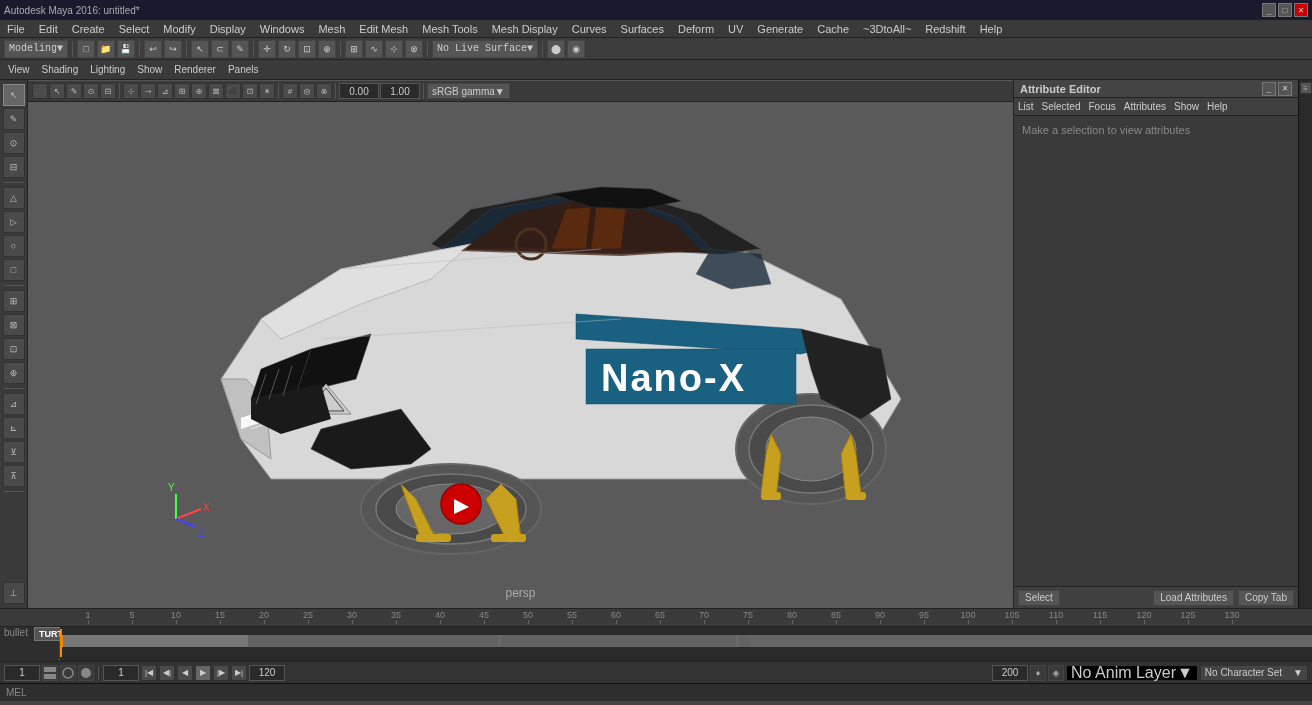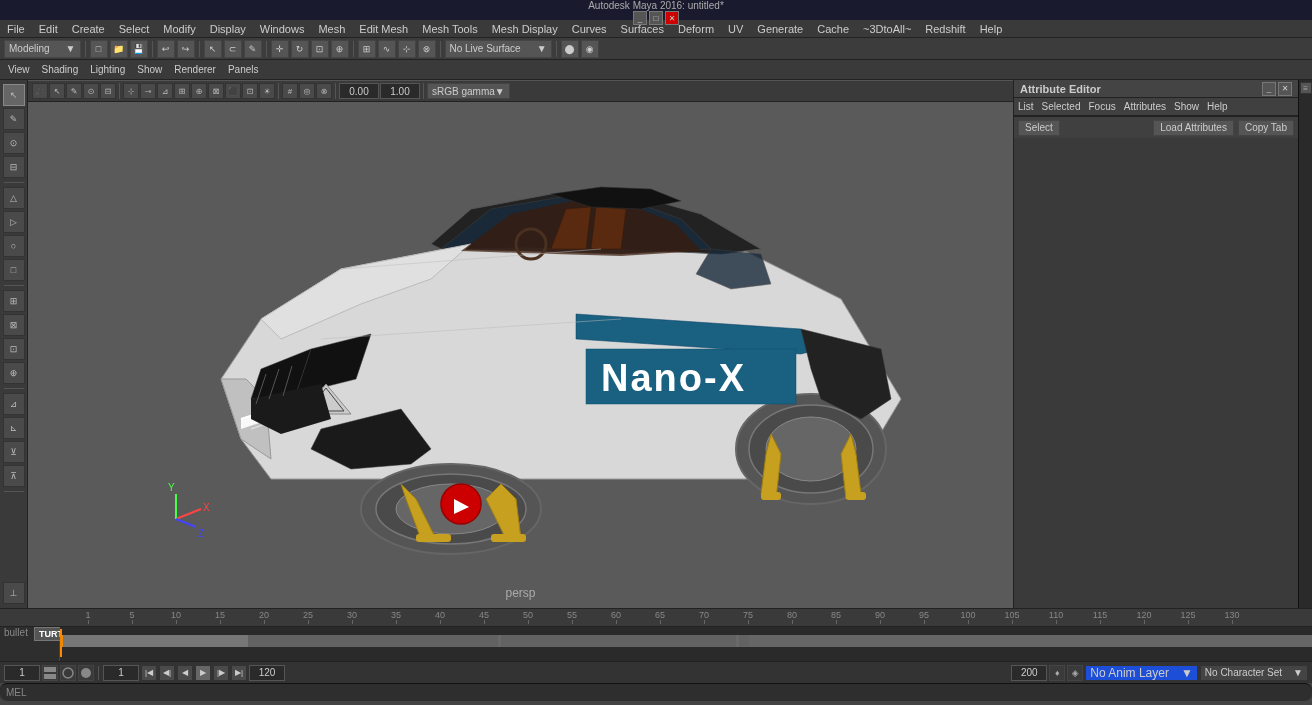--- a/index.html
+++ b/index.html
@@ -8,21 +8,20 @@
     
     #titlebar {
       height: 20px;
       background: #1a1a2e;
       display: flex;
       align-items: center;
       justify-content: space-between;
       padding: 0 4px;
       color: #aaa;
       font-size: 10px;
-      flex-direction: column;
     }
     #titlebar-controls { display: flex; gap: 2px; }
     .title-btn {
       width: 14px; height: 14px;
       background: #555;
       border: 1px solid #777;
       color: #ccc;
       font-size: 8px;
       display: flex; align-items: center; justify-content: center;
       cursor: pointer;
@@ -66,22 +65,23 @@
       cursor: pointer;
     }
     .toolbar-sep { width: 1px; height: 16px; background: #555; margin: 0 2px; }
     .toolbar-dropdown {
       height: 18px;
       background: #555;
       border: 1px solid #444;
       color: #ccc;
       font-size: 10px;
       padding: 0 4px;
-      display: flex; align-items: center; gap: 16px;
-      cursor: pointer;
+      display: flex; align-items: center; gap: 0;
+      cursor: pointer;
+      font-family: Liberation Mono, monospace;
     }
 
     
     #toolbar2 {
       height: 20px;
       background: #3a3a3a;
       display: flex;
       align-items: center;
       padding: 0 4px;
       gap: 4px;
@@ -338,47 +338,46 @@
       display: flex; align-items: center; justify-content: center;
       cursor: pointer;
       color: #ccc;
       font-size: 8px;
     }
     .tl-sep { width: 1px; height: 14px; background: #555; margin: 0 2px; }
     .tl-flex { flex: 1; }
 
     .tl-label-dropdown {
       height: 16px;
-      background: #1d4ed8;
+      background: #000000;
       border: 1px solid #333;
       color: #ccc;
-      font-size: 12px;
-      padding: 0 4px;
-      display: flex; align-items: center; gap: 12px;
+      font-size: 16px;
+      padding: 0 4px;
+      display: flex; align-items: center; gap: 1px;
       min-width: 100px;
     }
     .tl-char-dropdown {
       height: 16px;
       background: #444;
       border: 1px solid #333;
       color: #ccc;
       font-size: 10px;
       padding: 0 4px;
       display: flex; align-items: center; gap: 11px;
       min-width: 100px;
     }
 
     #mel-bar {
       height: 18px;
       background: #2e2e2e;
       display: flex;
       align-items: center;
       padding: 0 6px;
       border-top: 1px solid #111;
-      border-radius: 7px;
     }
     .mel-label { font-size: 10px; color: #888; }
 
     
     .car-svg {
       width: 800px;
       height: 450px;
     }
   </style>
 </head>
@@ -617,20 +616,23 @@
       </div>
     </div>
     <div id="attr-nav">
       <span class="attr-nav-item">List</span>
       <span class="attr-nav-item">Selected</span>
       <span class="attr-nav-item">Focus</span>
       <span class="attr-nav-item">Attributes</span>
       <span class="attr-nav-item">Show</span>
       <span class="attr-nav-item">Help</span>
     </div>
+    <div id="attr-content">
+      <span>Make a selection to view attributes</span>
+    </div>
     <div id="attr-footer">
       <div class="attr-footer-btn">Select</div>
       <div style="flex:1"></div>
       <div class="attr-footer-btn">Load Attributes</div>
       <div class="attr-footer-btn">Copy Tab</div>
     </div>
   </div>
 
   <div id="right-strip">
     <div style="width:12px;height:12px;background:#555;border:1px solid #333;margin-top:2px;display:flex;align-items:center;justify-content:center;font-size:8px;color:#aaa;">≡</div>

